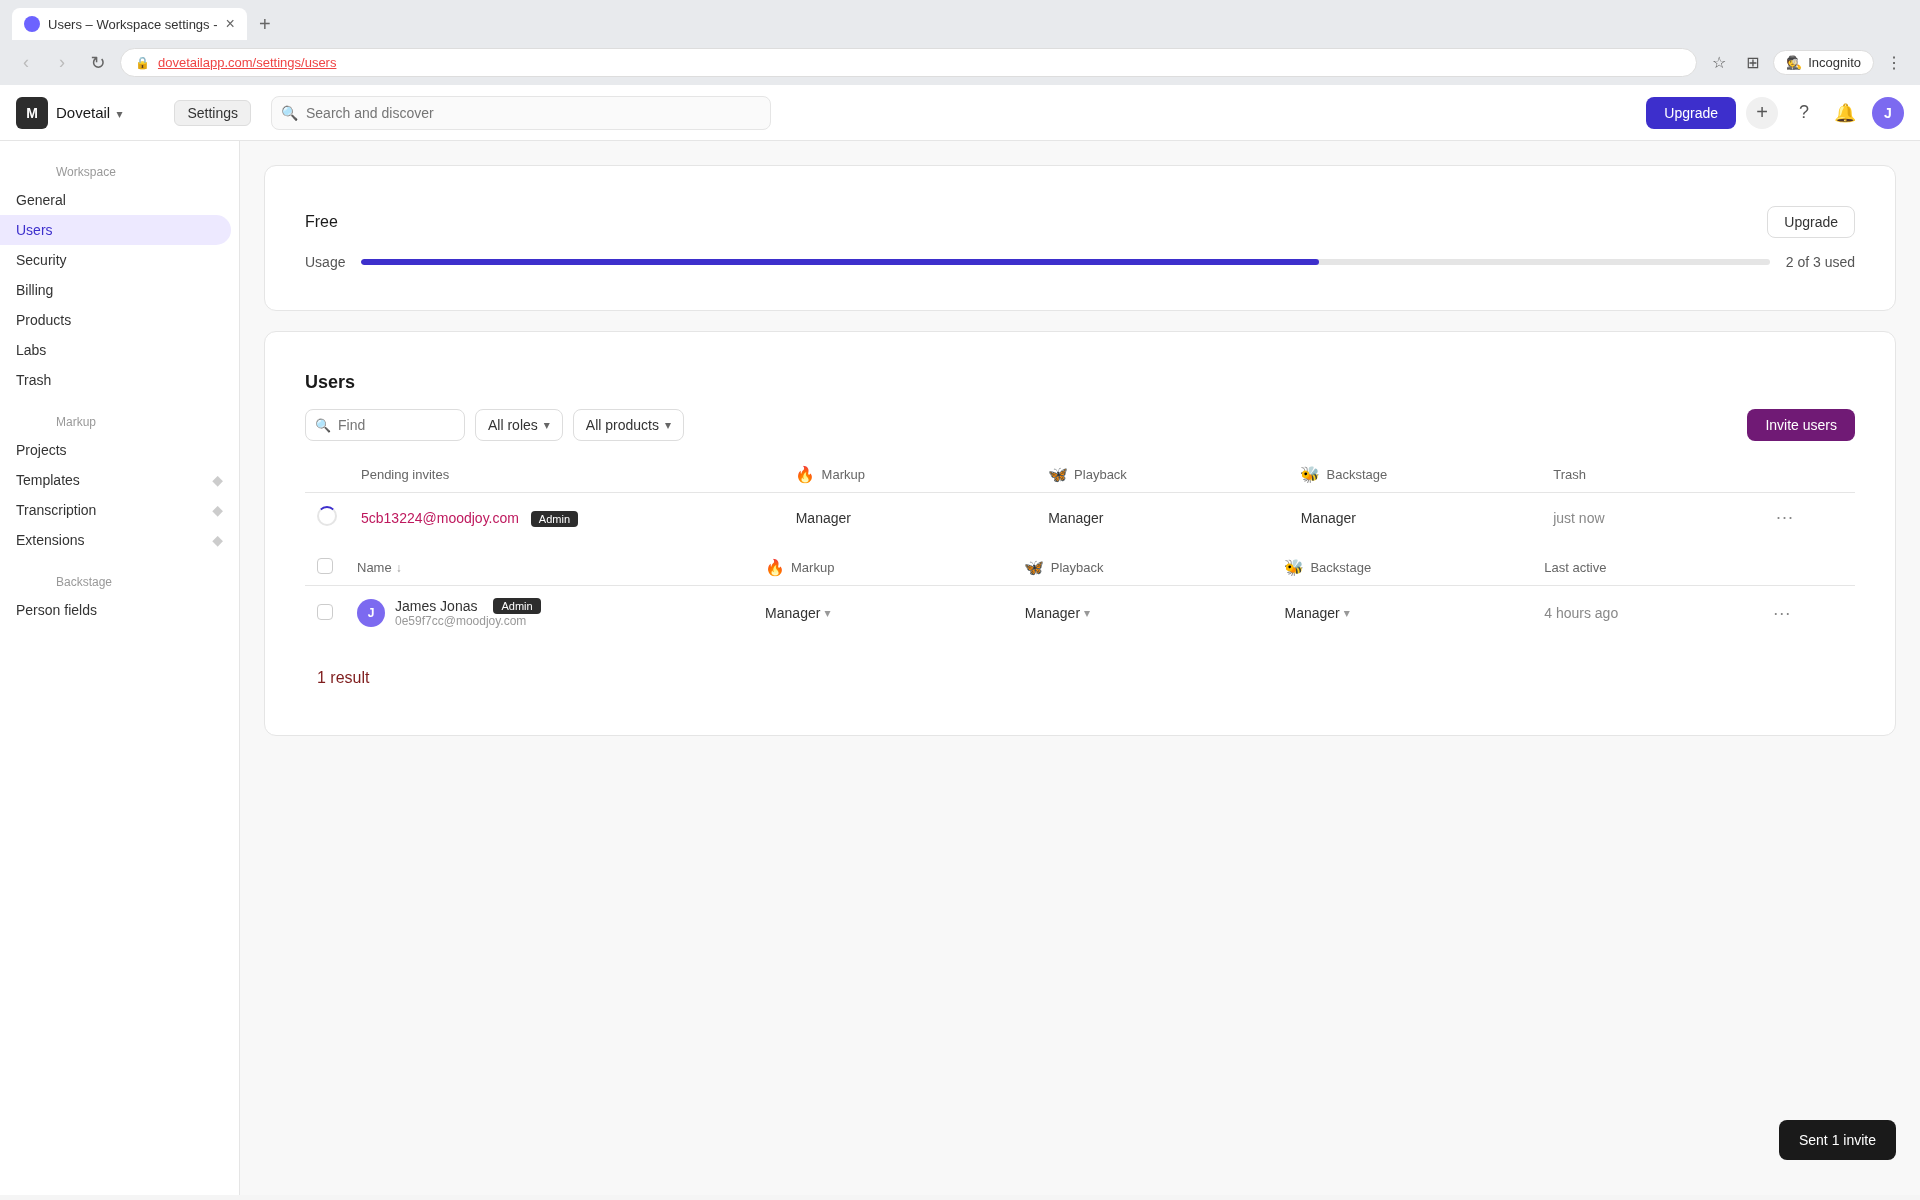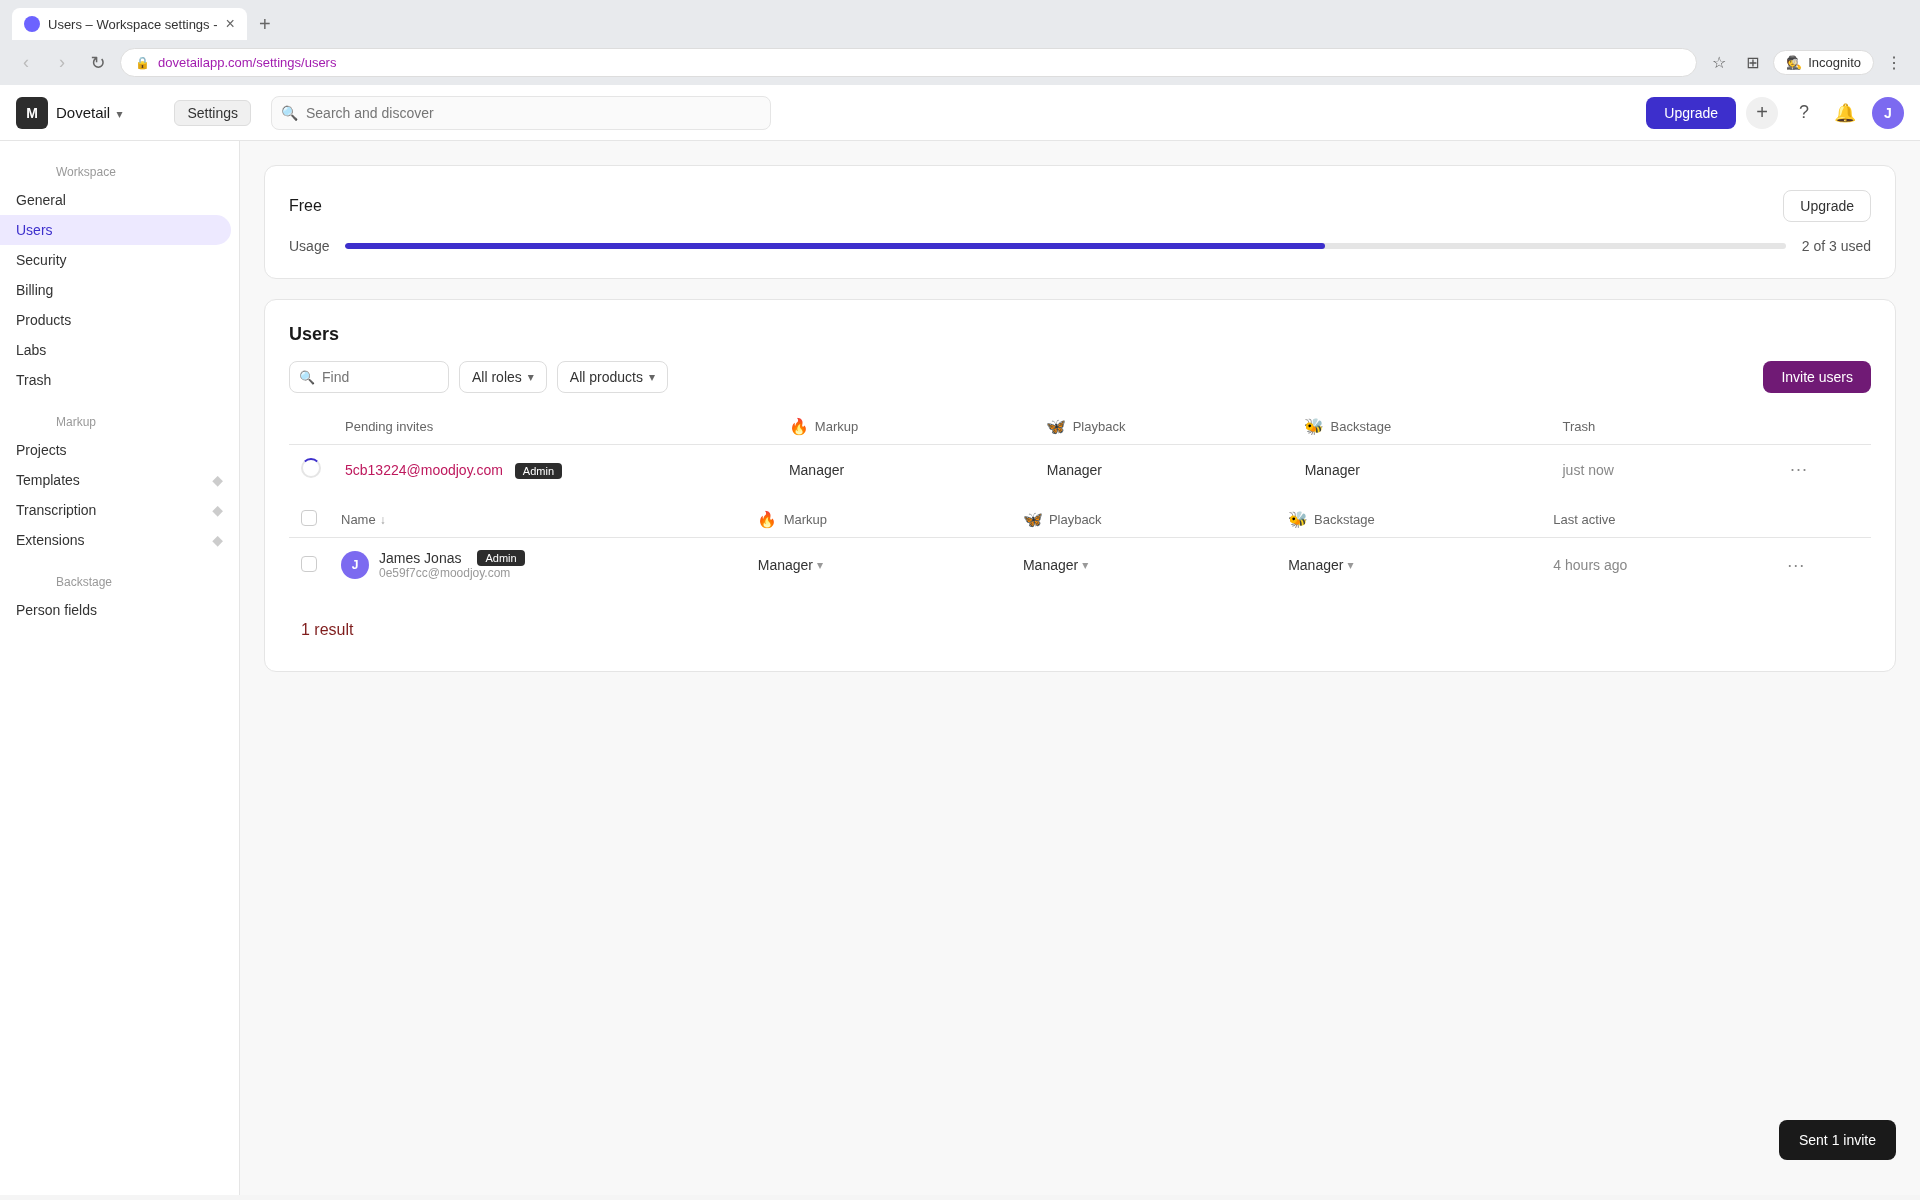--- a/index.html
+++ b/index.html
@@ -10,21 +10,21 @@
     .browser-tab-bar { display: flex; align-items: center; padding: 8px 12px 0; gap: 4px; background: #e8eaed; }
     .browser-tab { display: flex; align-items: center; gap: 8px; background: white; border-radius: 8px 8px 0 0; padding: 8px 12px; font-size: 13px; color: #333; min-width: 180px; }
     .browser-tab .tab-icon { width: 16px; height: 16px; background: #6c63ff; border-radius: 50%; display: inline-block; }
     .browser-tab .tab-close { margin-left: auto; color: #666; cursor: pointer; font-size: 16px; line-height: 1; }
     .browser-tab-new { background: none; border: none; font-size: 20px; color: #666; cursor: pointer; padding: 4px 8px; }
     .browser-address-bar { display: flex; align-items: center; padding: 8px 12px; gap: 8px; background: #e8eaed; }
     .browser-nav-btn { background: none; border: none; font-size: 18px; color: #666; cursor: pointer; padding: 4px; width: 28px; height: 28px; display: flex; align-items: center; justify-content: center; }
     .browser-nav-btn:disabled { color: #bbb; }
     .browser-url-bar { flex: 1; display: flex; align-items: center; background: white; border-radius: 20px; padding: 6px 14px; gap: 8px; font-size: 13px; color: #333; border: 1px solid #ddd; }
     .browser-url-bar .lock-icon { color: #555; font-size: 12px; }
-    .browser-url-text { color: #a21caf; }
+    .browser-url-text { color: #ef4444; text-decoration: underline; }
     .browser-toolbar-right { display: flex; align-items: center; gap: 6px; }
     .browser-icon-btn { background: none; border: none; color: #555; cursor: pointer; font-size: 16px; width: 28px; height: 28px; display: flex; align-items: center; justify-content: center; border-radius: 50%; }
     .incognito-btn { display: flex; align-items: center; gap: 6px; background: white; border: 1px solid #ddd; border-radius: 20px; padding: 4px 12px; font-size: 13px; color: #333; cursor: pointer; }
 
     
     .app-container { display: flex; flex-direction: column; height: calc(100vh - 90px); background: white; }
     .app-header { display: flex; align-items: center; padding: 0 16px; height: 56px; border-bottom: 1px solid #e5e5e5; background: white; gap: 12px; }
     .app-logo { display: flex; align-items: center; gap: 8px; }
     .logo-avatar { width: 32px; height: 32px; background: #2d2d2d; border-radius: 6px; display: flex; align-items: center; justify-content: center; color: white; font-weight: 600; font-size: 14px; }
     .app-name { font-size: 15px; font-weight: 500; color: #1a1a1a; }
@@ -44,21 +44,21 @@
     .app-body { display: flex; flex: 1; overflow: hidden; }
     .sidebar { width: 240px; min-width: 240px; background: white; border-right: 1px solid #e5e5e5; padding: 20px 0; overflow-y: auto; }
     .sidebar-section-label { font-size: 12px; color: #999; font-weight: 500; padding: 4px 20px 6px; text-transform: none; letter-spacing: 0; margin-left: 36px; }
     .sidebar-item { display: flex; align-items: center; gap: 8px; padding: 7px 16px; cursor: pointer; color: #333; font-size: 14px; border-radius: 0; }
     .sidebar-item.active { background: #ede9ff; color: #3d2fcc; font-weight: 500; border-radius: 0 20px 20px 0; margin-right: 8px; }
     .sidebar-item .diamond-icon { margin-left: auto; color: #ccc; font-size: 14px; }
     .sidebar-divider { height: 16px; }
 
     
     .main-content { flex: 1; overflow-y: auto; padding: 24px; background: #f8f8f8; }
-    .content-card { background: white; border: 1px solid #e5e5e5; border-radius: 12px; padding: 24px; margin-bottom: 20px; }
+    .content-card { background: white; border: 1px solid #e5e5e5; border-radius: 12px; padding: 40px; margin-bottom: 20px; }
 
     
     .plan-row { display: flex; align-items: center; justify-content: space-between; margin-bottom: 16px; }
     .plan-name { font-size: 16px; font-weight: 500; color: #1a1a1a; }
     .plan-upgrade-btn { background: white; border: 1px solid #ddd; border-radius: 8px; padding: 7px 16px; font-size: 14px; color: #333; cursor: pointer; font-weight: 500; }
     .usage-row { display: flex; align-items: center; gap: 16px; }
     .usage-label { font-size: 14px; color: #555; }
     .usage-bar-wrap { flex: 1; height: 6px; background: #e5e5e5; border-radius: 3px; overflow: hidden; }
     .usage-bar { height: 100%; background: #3d2fcc; border-radius: 3px; }
     .usage-count { font-size: 14px; color: #555; white-space: nowrap; }

